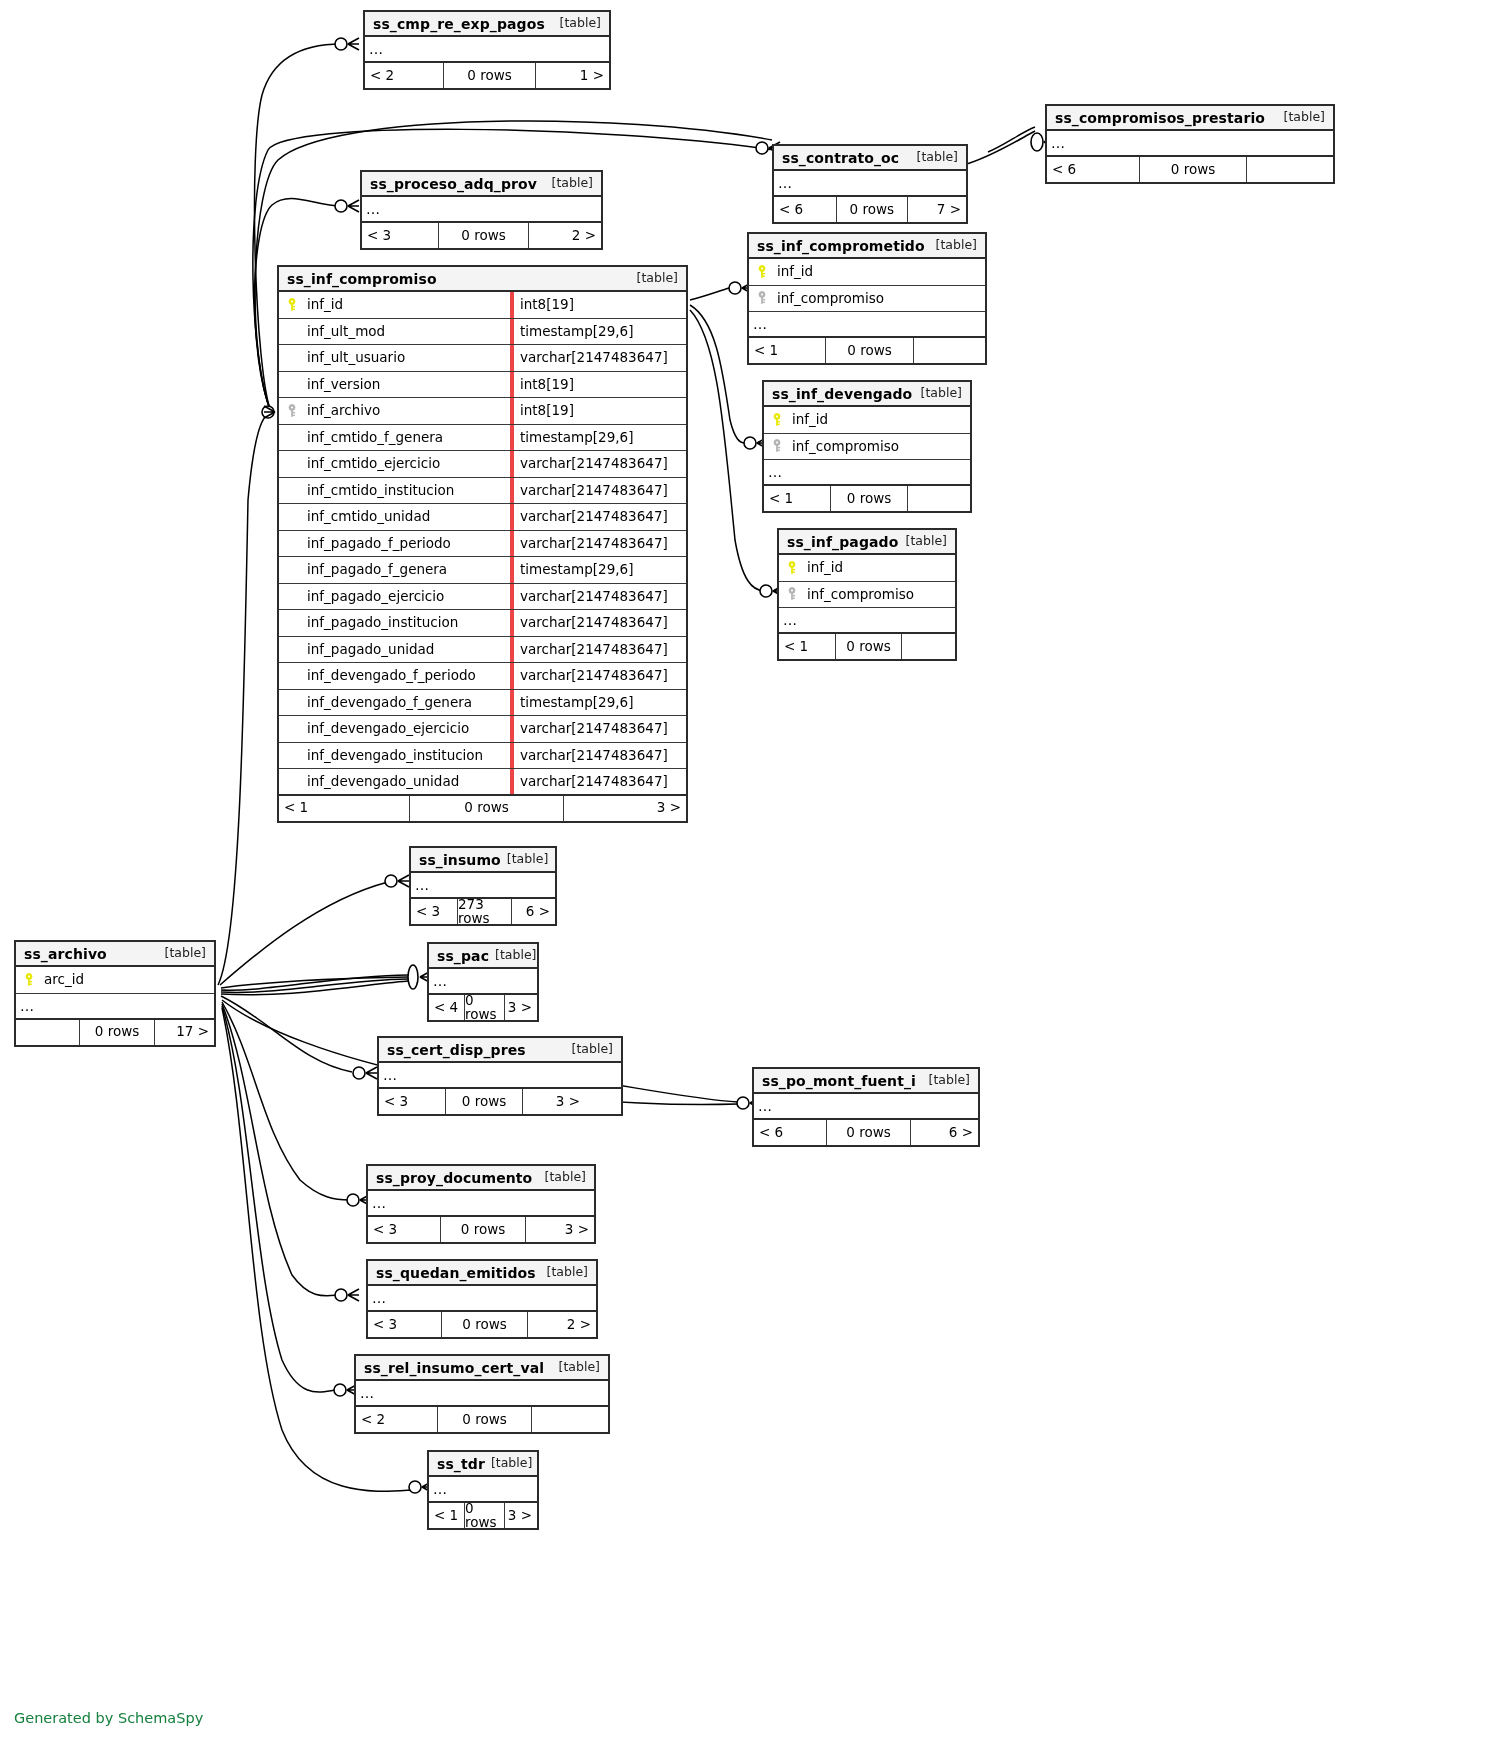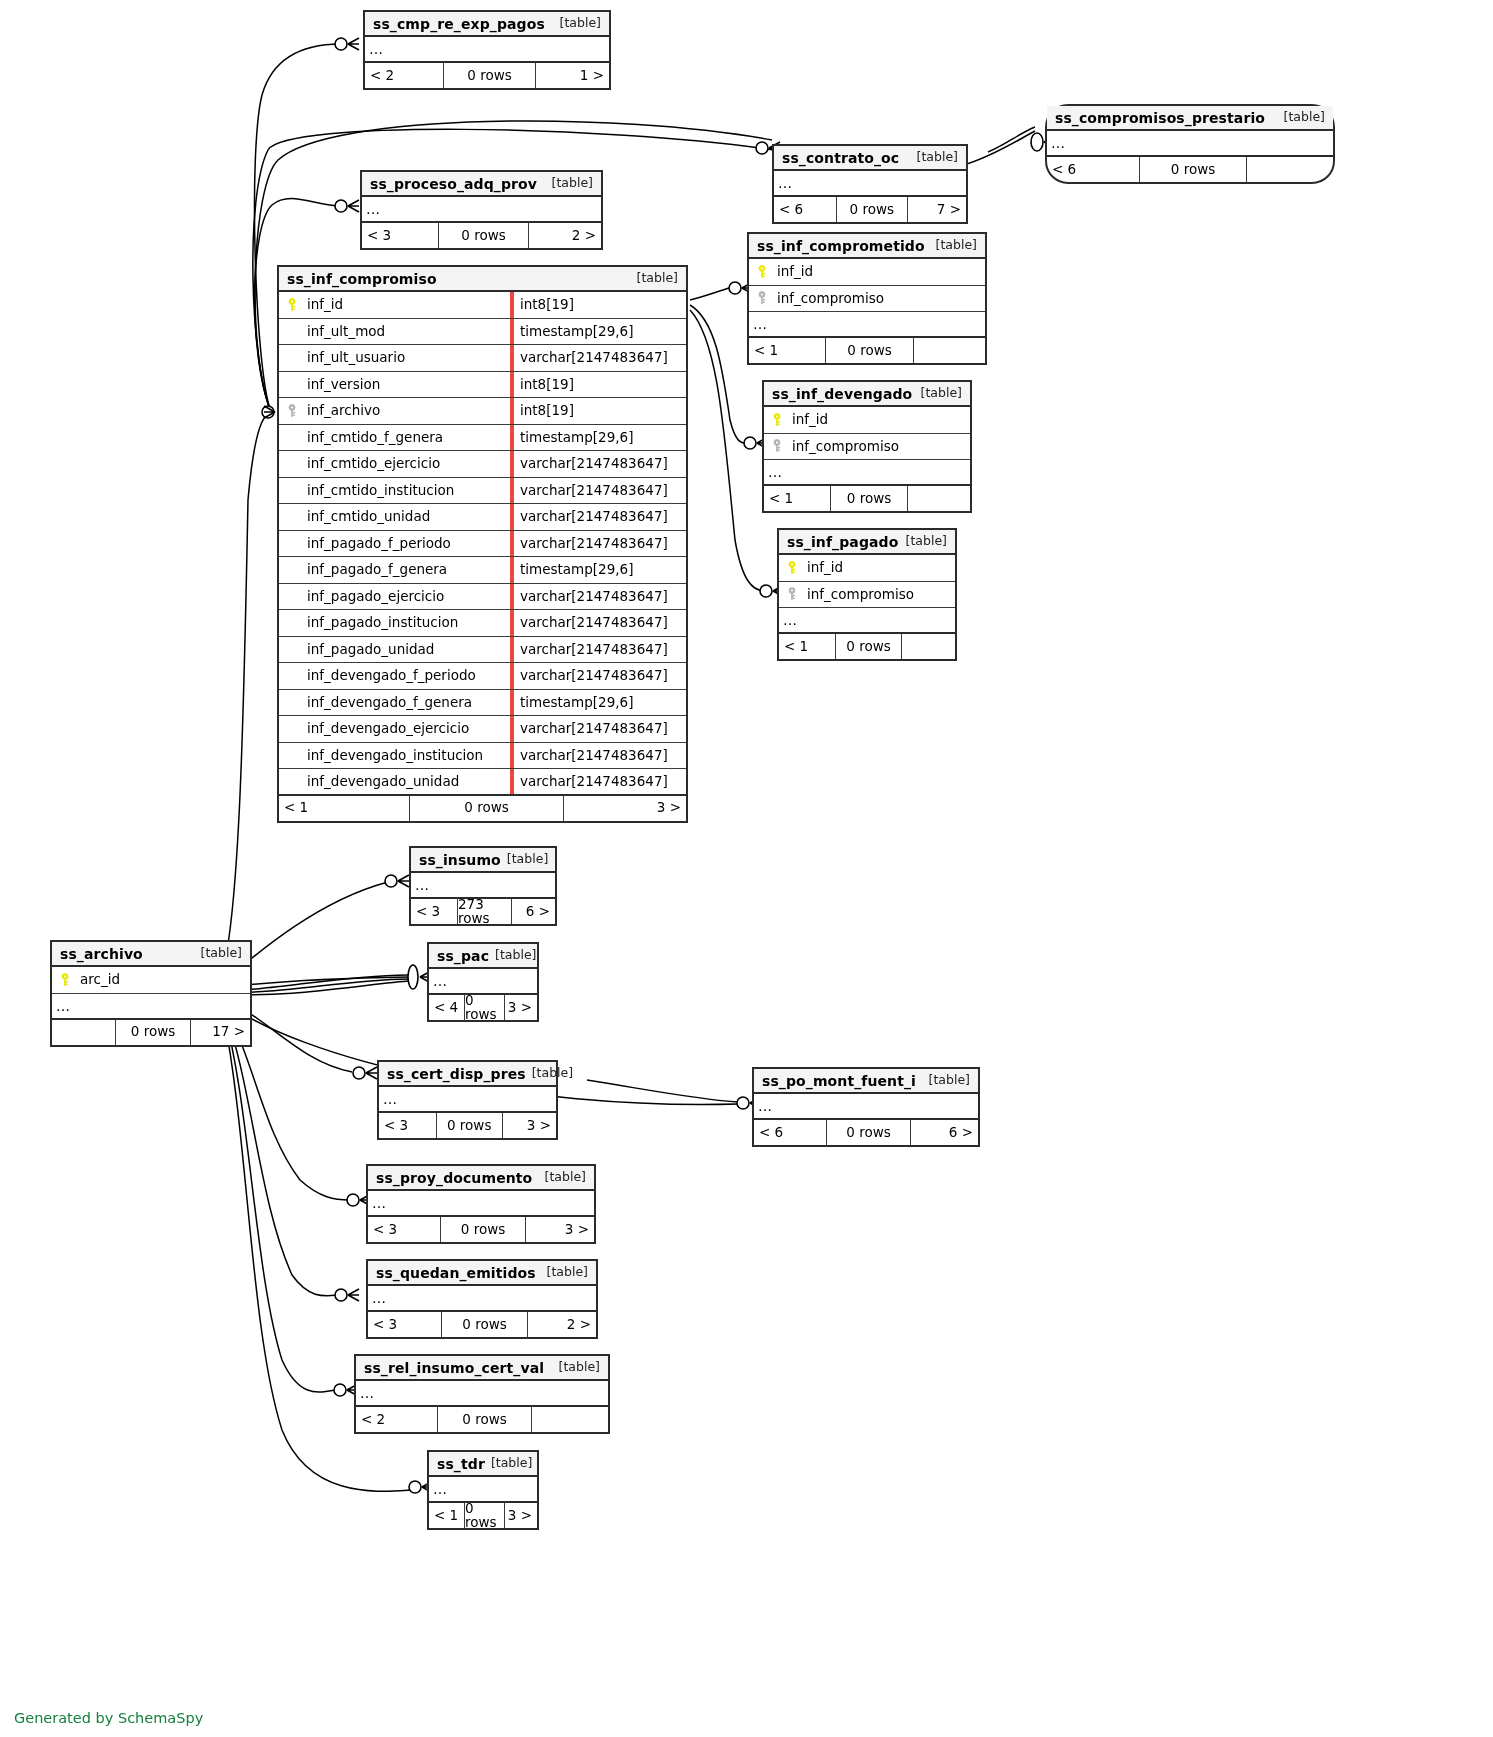--- a/index.html
+++ b/index.html
@@ -213,21 +213,21 @@
           <span class="t-name">ss_cmp_re_exp_pagos</span>
           <span class="t-kind">[table]</span>
         </div>
         <div class="t-ellipsis">…</div>
         <div class="t-foot">
           <span class="f-cell f-left" style="width:78px">&lt; 2</span>
           <span class="f-cell f-mid" style="width:93px">0 rows</span>
           <span class="f-cell f-right" style="width:73px">1 &gt;</span>
         </div>
       </div>
-      <div class="table-node" style="left: 1045px; top: 104px; width: 290px; border-radius: 23px;">
+      <div class="table-node" style="left: 1045px; top: 104px; width: 290px;">
         <div class="t-head">
           <span class="t-name">ss_compromisos_prestario</span>
           <span class="t-kind">[table]</span>
         </div>
         <div class="t-ellipsis">…</div>
         <div class="t-foot">
           <span class="f-cell f-left" style="width:92px">&lt; 6</span>
           <span class="f-cell f-mid" style="width:108px">0 rows</span>
           <span class="f-cell f-right" style="width:86px"></span>
         </div>
@@ -503,21 +503,21 @@
           <span class="t-name">ss_pac</span>
           <span class="t-kind">[table]</span>
         </div>
         <div class="t-ellipsis">…</div>
         <div class="t-foot">
           <span class="f-cell f-left" style="width:35px">&lt; 4</span>
           <span class="f-cell f-mid" style="width:41px">0 rows</span>
           <span class="f-cell f-right" style="width:32px">3 &gt;</span>
         </div>
       </div>
-      <div class="table-node" style="left: 14px; top: 940px; width: 202px; margin-left: 36px;">
+      <div class="table-node" style="left: 14px; top: 940px; width: 202px;">
         <div class="t-head">
           <span class="t-name">ss_archivo</span>
           <span class="t-kind">[table]</span>
         </div>
         <div class="t-col">
           <span class="c-key">
             <svg class="keyicon" viewBox="0 0 10 16" xmlns="http://www.w3.org/2000/svg">
               <circle cx="5" cy="4" r="3.4" fill="#e8e800" stroke="#e8e800"></circle>
               <circle cx="5" cy="4" r="1.2" fill="#fff"></circle>
               <rect x="4" y="6.6" width="2" height="8" fill="#e8e800"></rect>
@@ -527,21 +527,21 @@
           </span>
           <span class="c-name">arc_id</span>
         </div>
         <div class="t-ellipsis">…</div>
         <div class="t-foot">
           <span class="f-cell f-left" style="width:63px"></span>
           <span class="f-cell f-mid" style="width:76px">0 rows</span>
           <span class="f-cell f-right" style="width:59px">17 &gt;</span>
         </div>
       </div>
-      <div class="table-node" style="left: 377px; top: 1060px; width: 181px;">
+      <div class="table-node" style="left: 377px; top: 1036px; width: 246px;">
         <div class="t-head">
           <span class="t-name">ss_cert_disp_pres</span>
           <span class="t-kind">[table]</span>
         </div>
         <div class="t-ellipsis">…</div>
         <div class="t-foot">
           <span class="f-cell f-left" style="width:66px">&lt; 3</span>
           <span class="f-cell f-mid" style="width:78px">0 rows</span>
           <span class="f-cell f-right" style="width:62px">3 &gt;</span>
         </div>

